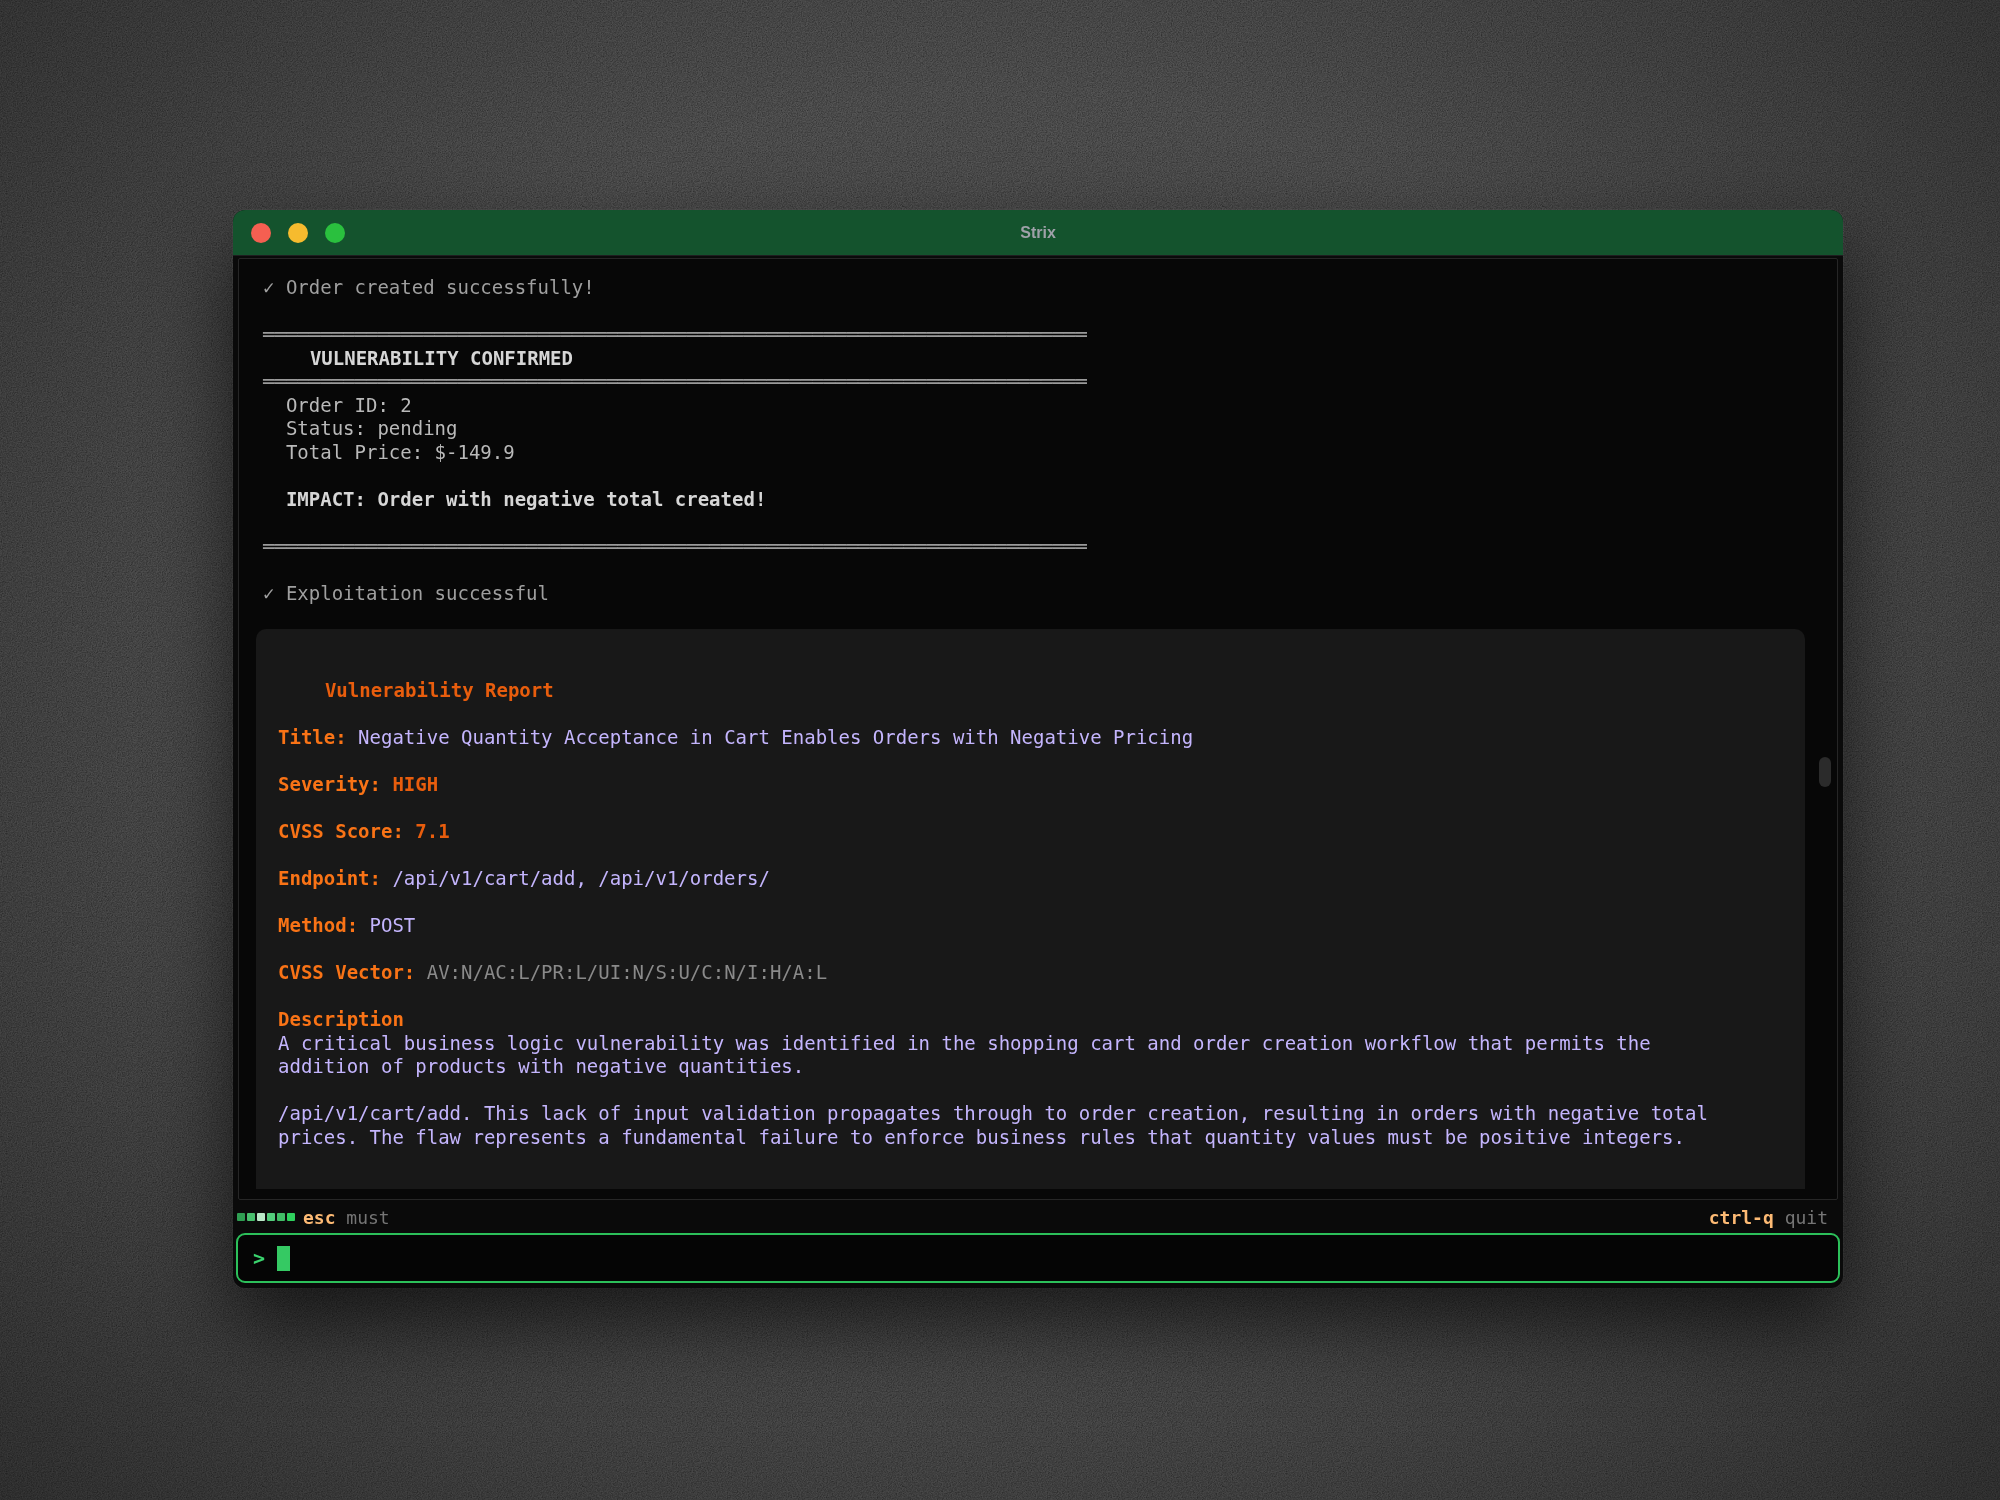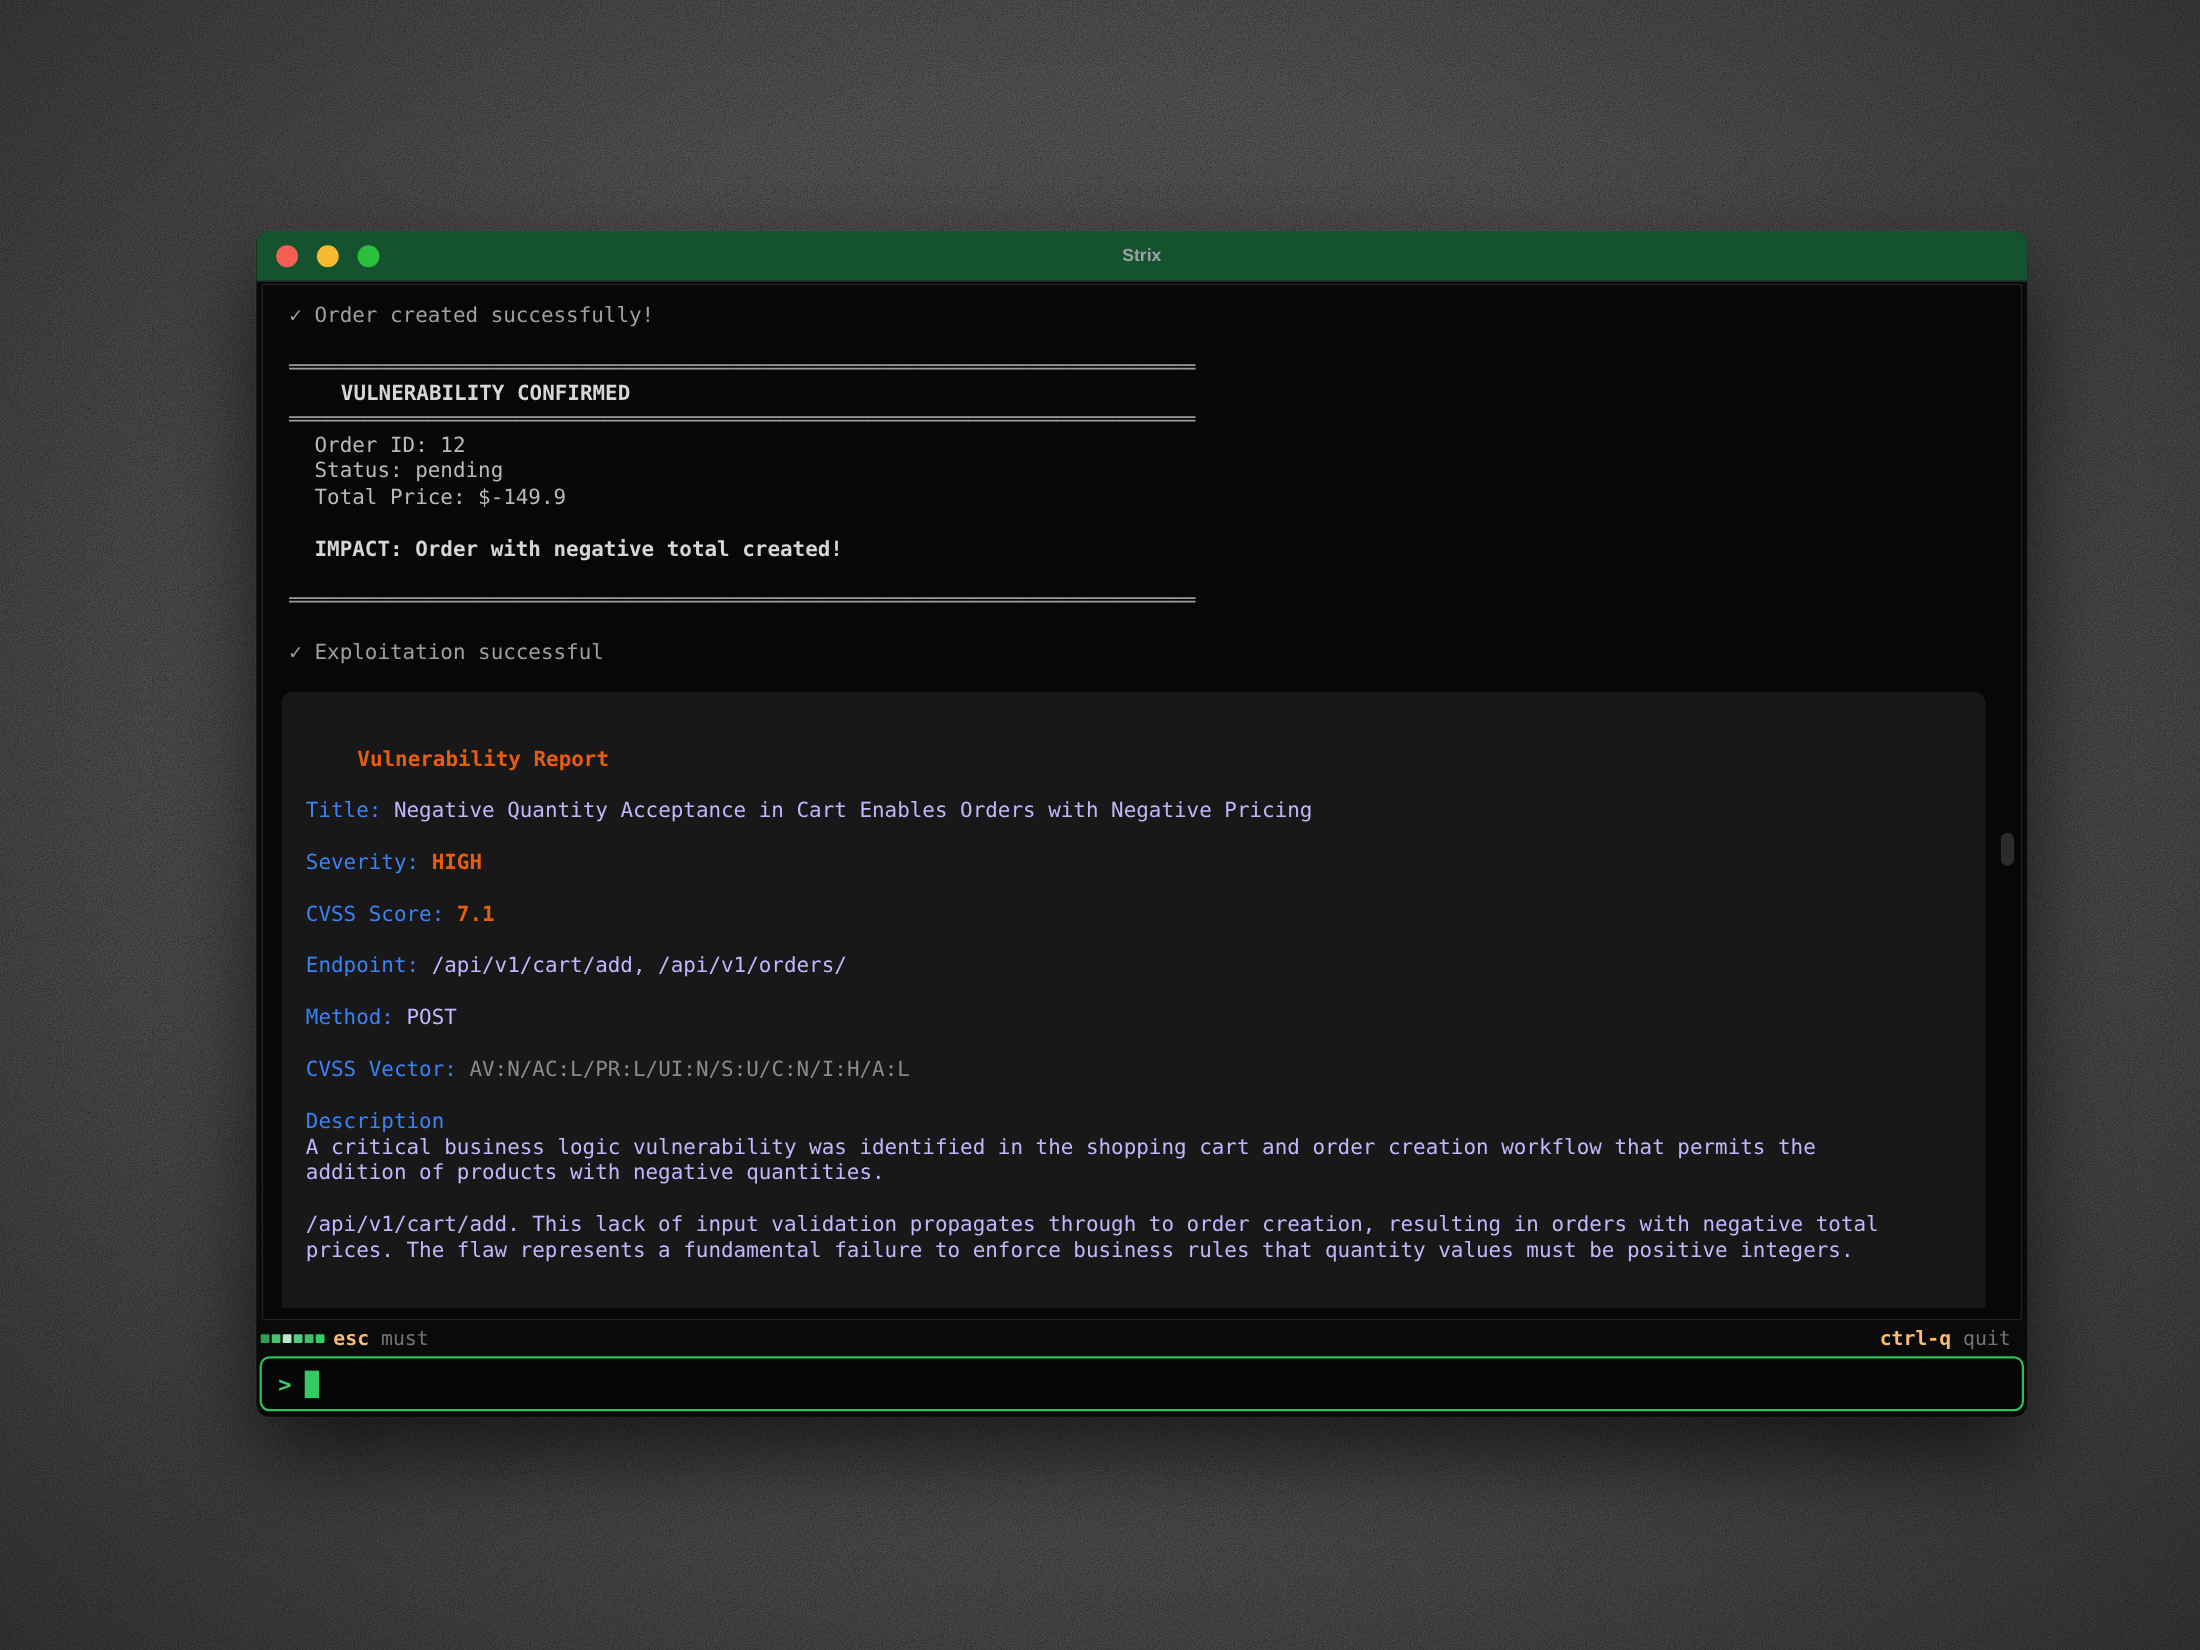--- a/index.html
+++ b/index.html
@@ -35,21 +35,21 @@
     border:1px solid #262626; border-radius:2px;
     padding:17px 14px 0 17px; overflow:hidden; background:#070707; }
 
   .t-line { white-space:pre; padding-left:7px; }
 
   .c-dim    { color:#9f9f9f; }
   .c-sep    { color:#9a9a9a; }
   .c-body   { color:#b9b9b9; }
   .c-bright { color:#d6d6d6; font-weight:700; }
   .c-rbody  { color:#c4b5fd; }
-  .c-green  { color:#3b82f6; font-weight:400; }
+  .c-green  { color:#f97316; font-weight:700; }
   .c-orange { color:#e85d0d; font-weight:700; }
   .c-muted  { color:#8a8a8a; }
 
   
   .report-panel { margin-top:24px; margin-right:18px; margin-left:0;
     background:#181818; border-radius:10px 10px 0 0;
     padding:50px 22px 20px 22px; min-height:560px; }
   .report-panel .t-line { padding-left:0; }
 
   
@@ -101,21 +101,21 @@
     <div class="win-title">Strix</div>
   </div>
 
   <div class="messages term">
 
   <div class="t-line"><span class="c-dim">✓ Order created successfully!</span></div>
       <div class="t-line">&nbsp;</div>
       <div class="t-line"><span class="c-sep">════════════════════════════════════════════════════════════════════════</span></div>
       <div class="t-line"><span class="ico icon-siren"></span><span class="c-bright">  VULNERABILITY CONFIRMED</span></div>
       <div class="t-line"><span class="c-sep">════════════════════════════════════════════════════════════════════════</span></div>
-      <div class="t-line"><span class="c-body">  Order ID: 12</span></div>
+      <div class="t-line"><span class="c-body">  Order ID: 2</span></div>
       <div class="t-line"><span class="c-body">  Status: pending</span></div>
       <div class="t-line"><span class="c-body">  Total Price: $-149.9</span></div>
       <div class="t-line">&nbsp;</div>
       <div class="t-line"><span class="c-bright">  IMPACT: Order with negative total created!</span></div>
       <div class="t-line">&nbsp;</div>
       <div class="t-line"><span class="c-sep">════════════════════════════════════════════════════════════════════════</span></div>
       <div class="t-line">&nbsp;</div>
       <div class="t-line"><span class="c-dim">✓ Exploitation successful</span></div>
       <div class="report-panel term">
         <div class="t-line"><span class="ico icon-spider"></span><span class="c-orange">  Vulnerability Report</span></div>

